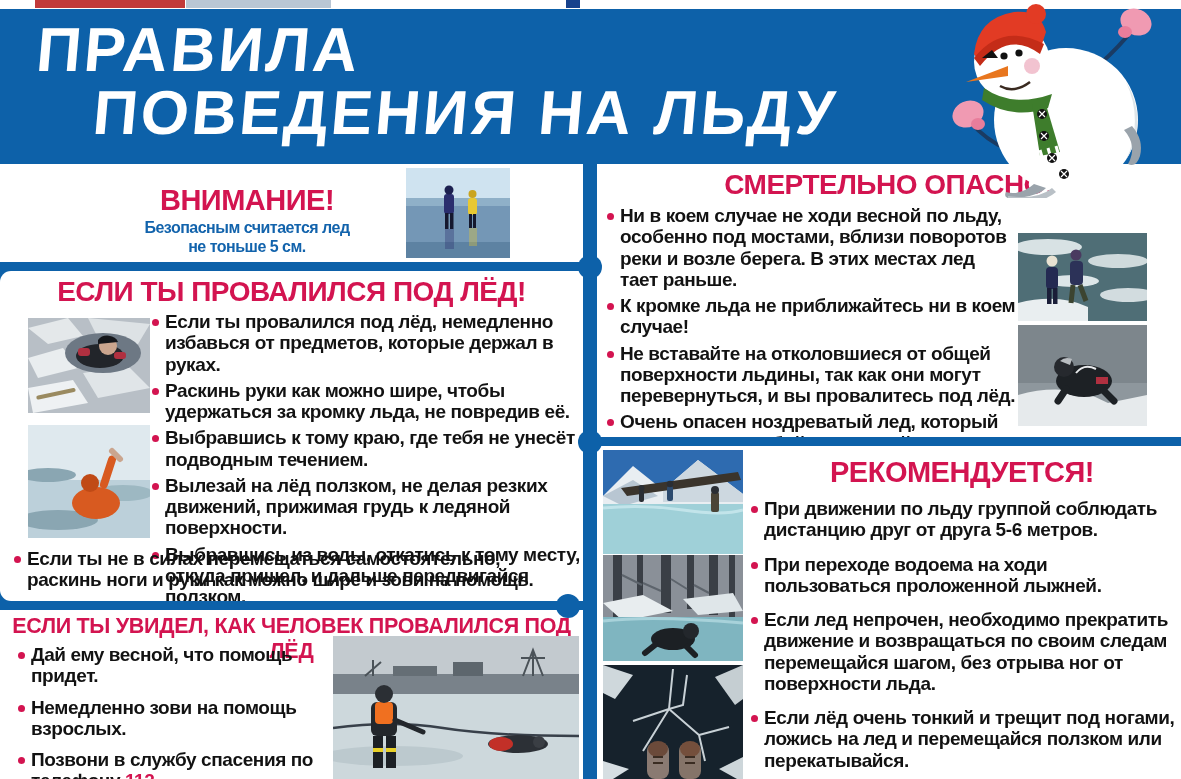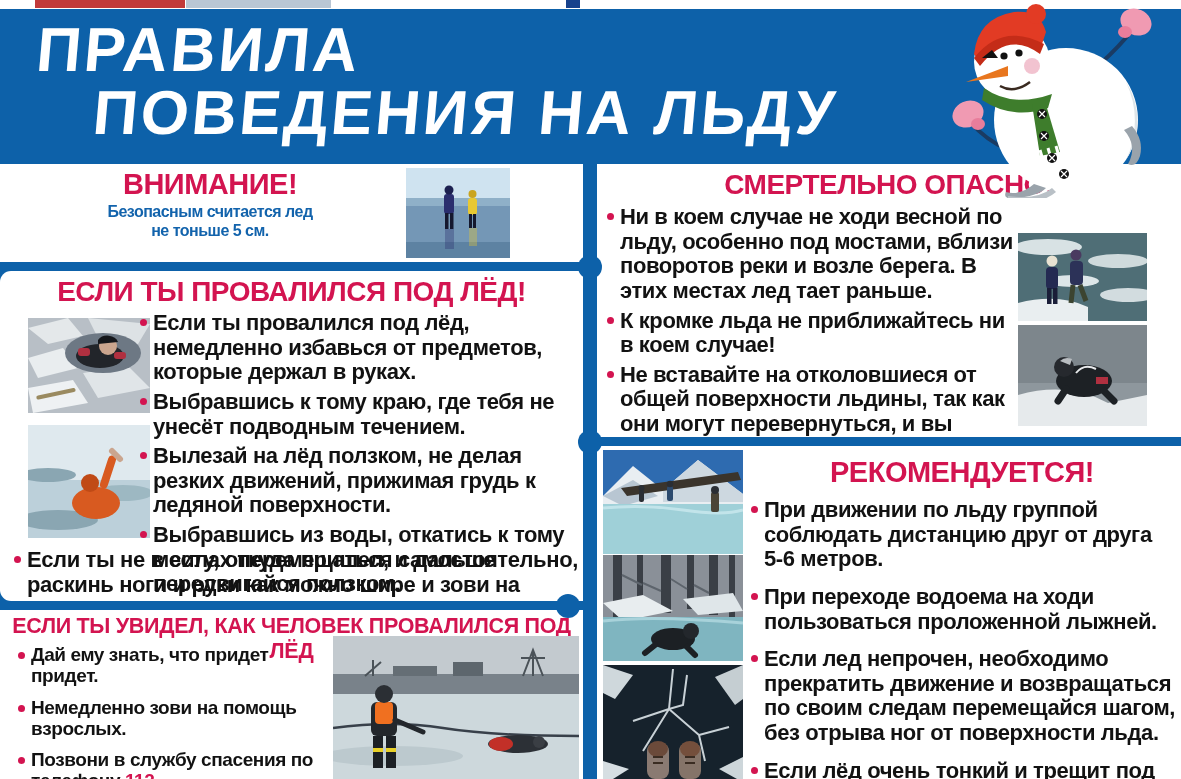--- a/index.html
+++ b/index.html
@@ -32,31 +32,31 @@
   #panel-rec{left:597px;top:446px;width:596px;height:333px;}
   .dot{position:absolute;width:24px;height:24px;border-radius:50%;background:#0d61a9;z-index:3;}
   #dot-1{left:578px;top:255px;}
   #dot-2{left:578px;top:430px;}
   #dot-3{left:556px;top:594px;}
 
   
   .sec-title{color:#d31450;font-weight:bold;text-align:center;letter-spacing:-0.5px;}
   .bullets{list-style:none;margin:0;padding:0;}
   .bullets li{position:relative;padding-left:15px;color:#121212;font-weight:bold;
-    font-size:22px;line-height:1.12;letter-spacing:-0.4px;}
+    font-size:19px;line-height:1.12;letter-spacing:-0.4px;}
   .bullets li::before{content:"";position:absolute;left:2px;top:8px;width:7px;height:7px;border-radius:50%;background:#d31450;}
 
   
-  #attention-text-wrap{position:absolute;left:0;top:4px;width:420px;text-align:center;}
+  #attention-text-wrap{position:absolute;left:0;top:20px;width:420px;text-align:center;padding-left:37px;}
   #attention-title{font-size:29px;margin:0 0 2px 0;}
   .attention-line{color:#1263ac;font-weight:bold;font-size:16px;line-height:1.18;letter-spacing:-0.5px;}
 
   
   #fell-title{position:absolute;left:0;top:5px;width:583px;font-size:28px;}
-  #fell-bullets{position:absolute;left:138px;top:40px;width:430px;}
+  #fell-bullets{position:absolute;left:150px;top:40px;width:430px;}
   #fell-bullets li{margin-bottom:5px;}
   #fell-note{position:absolute;left:12px;top:277px;width:566px;}
 
   
   #saw-title{position:absolute;left:0;top:4px;width:583px;font-size:21.5px;letter-spacing:-0.3px;}
   #saw-bullets{position:absolute;left:16px;top:34px;width:312px;}
   #saw-bullets li{margin-bottom:10px;font-size:19px;}
   .phone{color:#d31450;}
 
   
@@ -225,35 +225,36 @@
         <g>
           <ellipse cx="68" cy="78" rx="24" ry="16" fill="#d85a20"></ellipse>
           <circle cx="62" cy="58" r="9" fill="#c04a16"></circle>
           <rect x="76" y="30" width="8" height="34" rx="4" fill="#d85a20" transform="rotate(18 80 47)"></rect>
           <path d="M84,26 l8,8" stroke="#caa58e" stroke-width="6" stroke-linecap="round"></path>
         </g>
       </svg>
     </div>
     <ul class="bullets" id="fell-bullets">
       <li>Если ты провалился под лёд, немедленно избавься от предметов, которые держал в руках.</li>
+      <li>Раскинь руки как можно шире, чтобы удержаться за кромку льда, не повредив её.</li>
       <li>Выбравшись к тому краю, где тебя не унесёт подводным течением.</li>
       <li>Вылезай на лёд ползком, не делая резких движений, прижимая грудь к ледяной поверхности.</li>
       <li>Выбравшись из воды, откатись к тому месту, откуда пришел, и дальше передвигайся ползком.</li>
     </ul>
     <ul class="bullets" id="fell-note">
       <li>Если ты не в силах перемещаться самостоятельно, раскинь ноги и руки как можно шире и зови на помощь.</li>
     </ul>
   </div>
 
   <div id="sep-left-2"></div>
 
   <div class="panel" id="panel-saw">
     <div class="sec-title" id="saw-title">ЕСЛИ ТЫ УВИДЕЛ, КАК ЧЕЛОВЕК ПРОВАЛИЛСЯ ПОД ЛЁД</div>
     <ul class="bullets" id="saw-bullets">
-      <li>Дай ему знать, что придет придет.</li>
+      <li>Дай ему весной, что помощь придет.</li>
       <li>Немедленно зови на помощь взрослых.</li>
       <li><span>Позвони в службу спасения по телефону </span><span class="phone">112</span><span>.</span></li>
     </ul>
     <div class="photo" id="photo-rescue">
       <svg viewBox="0 0 246 143" preserveAspectRatio="none">
         <rect width="246" height="143" fill="#ccd5d9"></rect>
         <rect width="246" height="42" fill="#c3cacf"></rect>
         <rect y="38" width="246" height="22" fill="#79828a"></rect>
         <g stroke="#4a5258" stroke-width="2" fill="none">
           <path d="M200,40 l0,-26 m-10,26 l10,-26 l10,26 m-22,-18 l24,0"></path>

